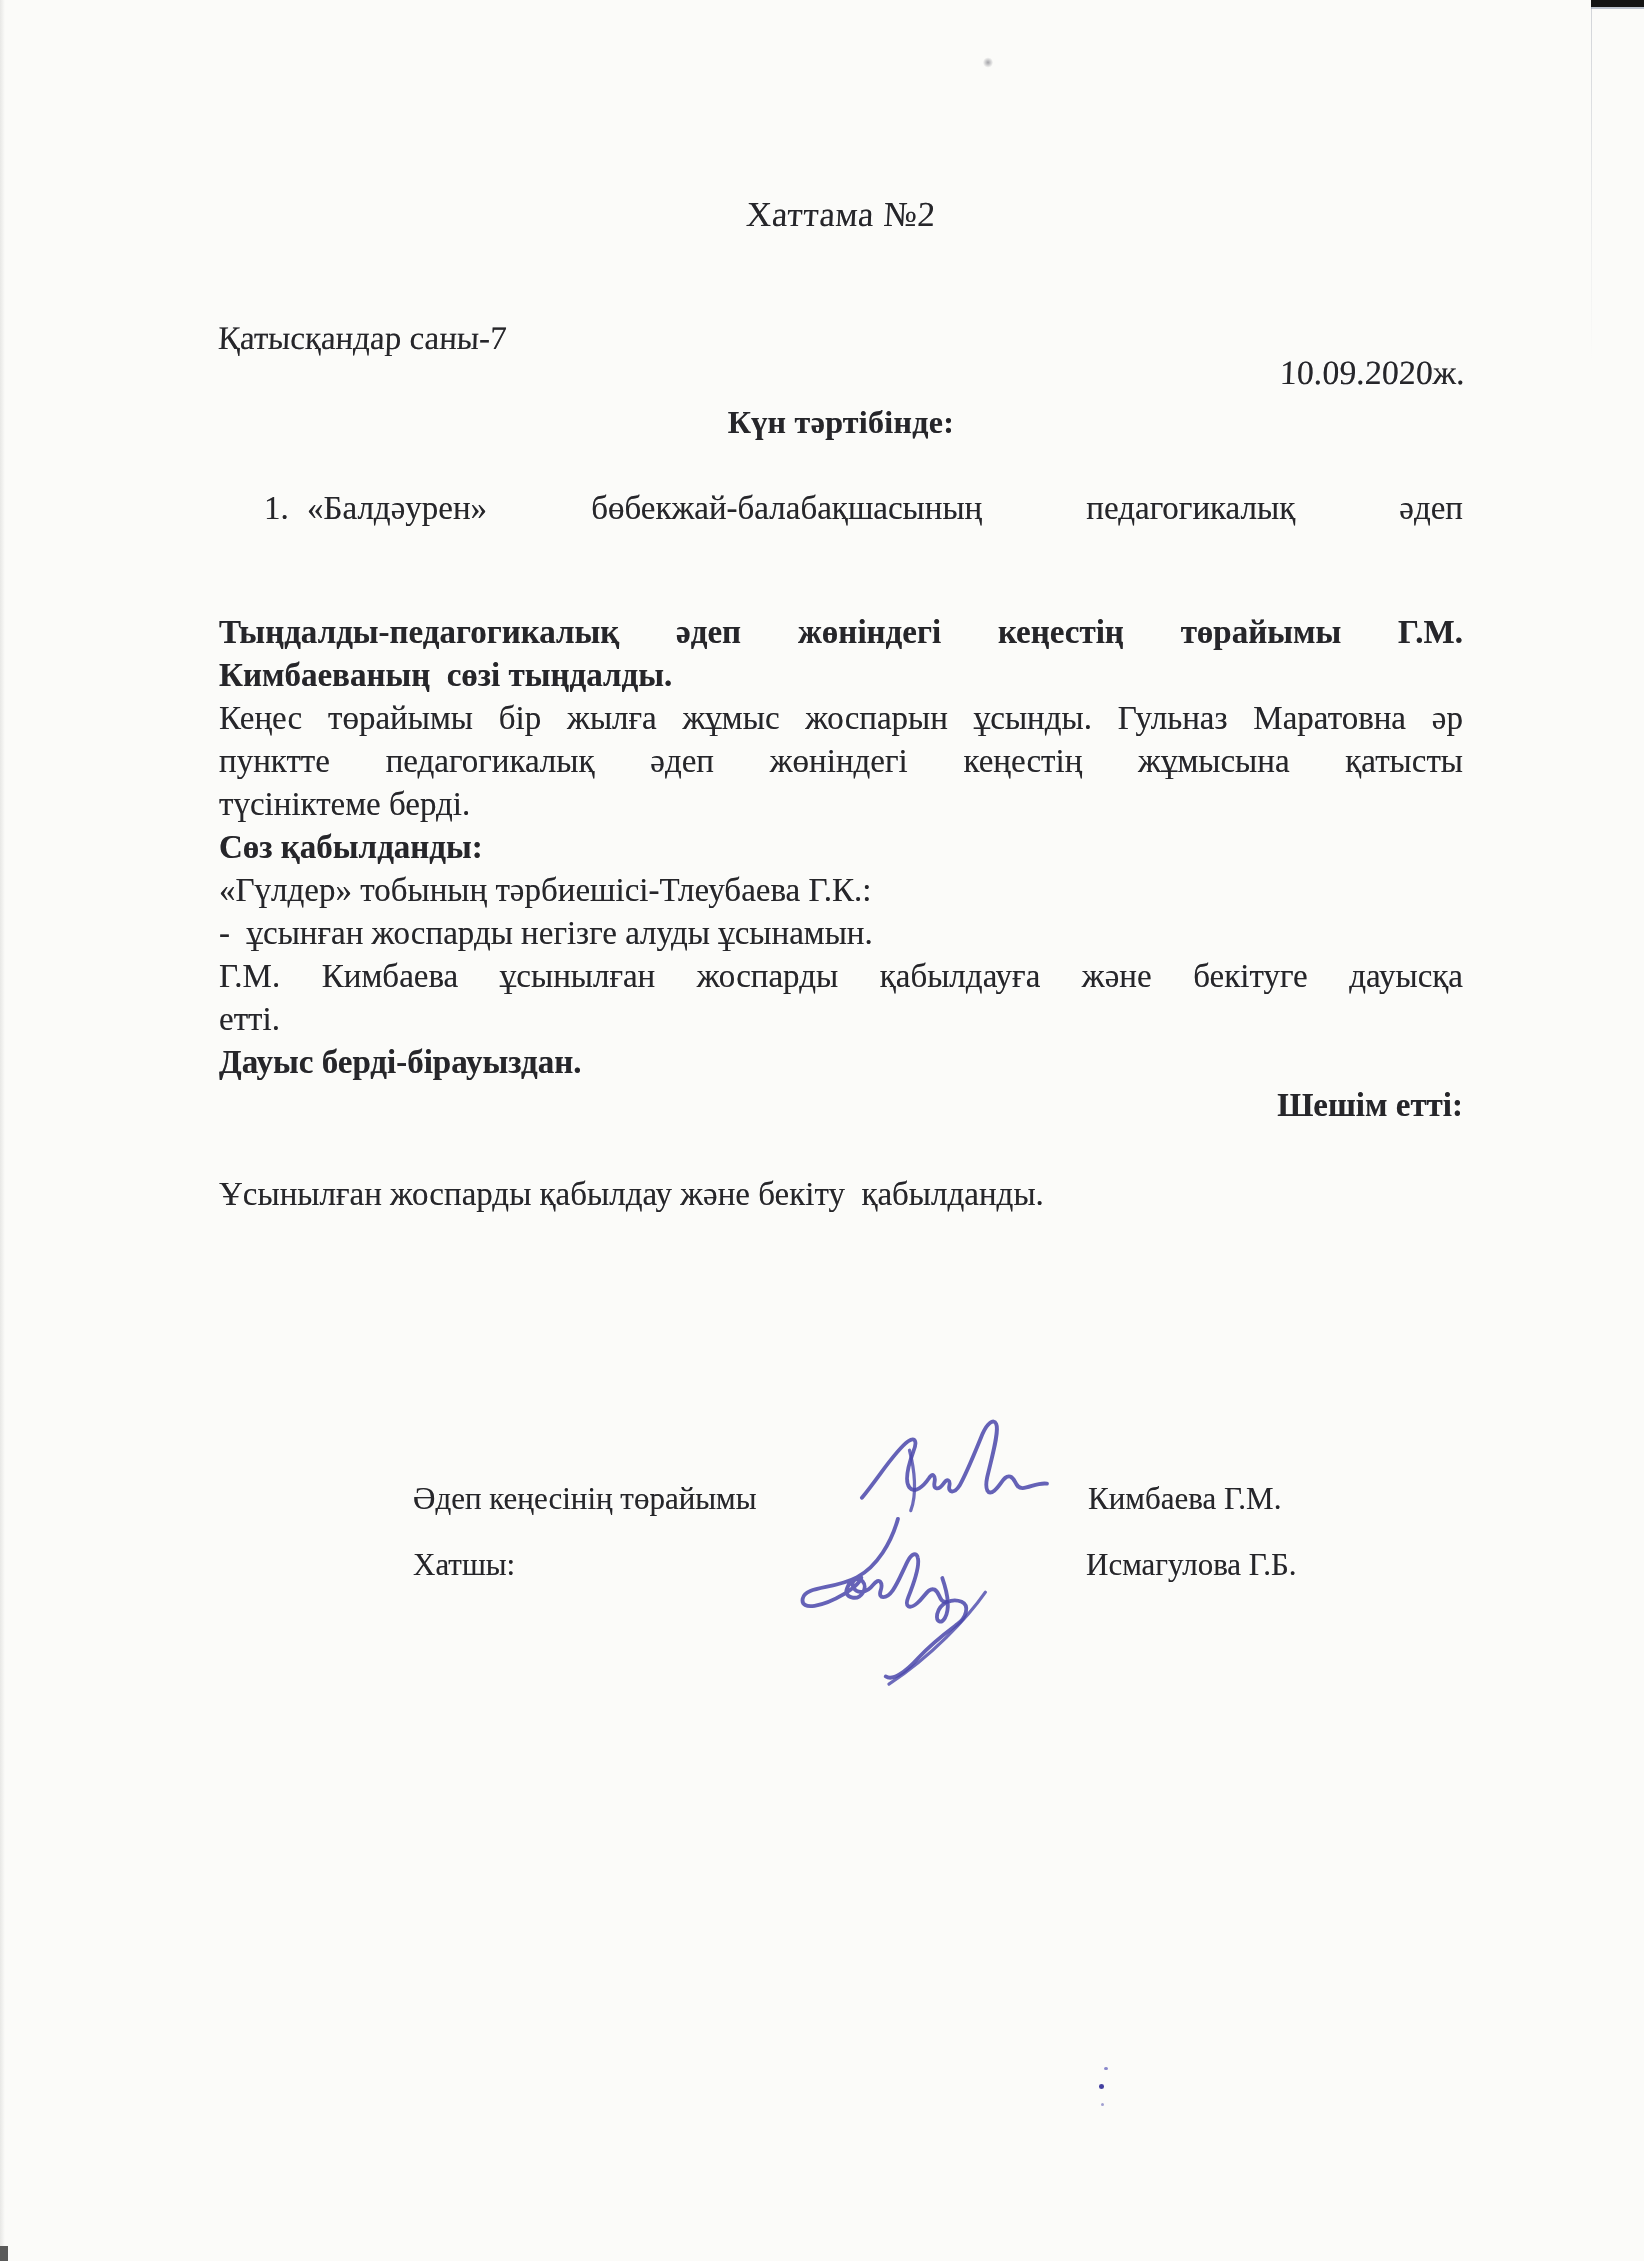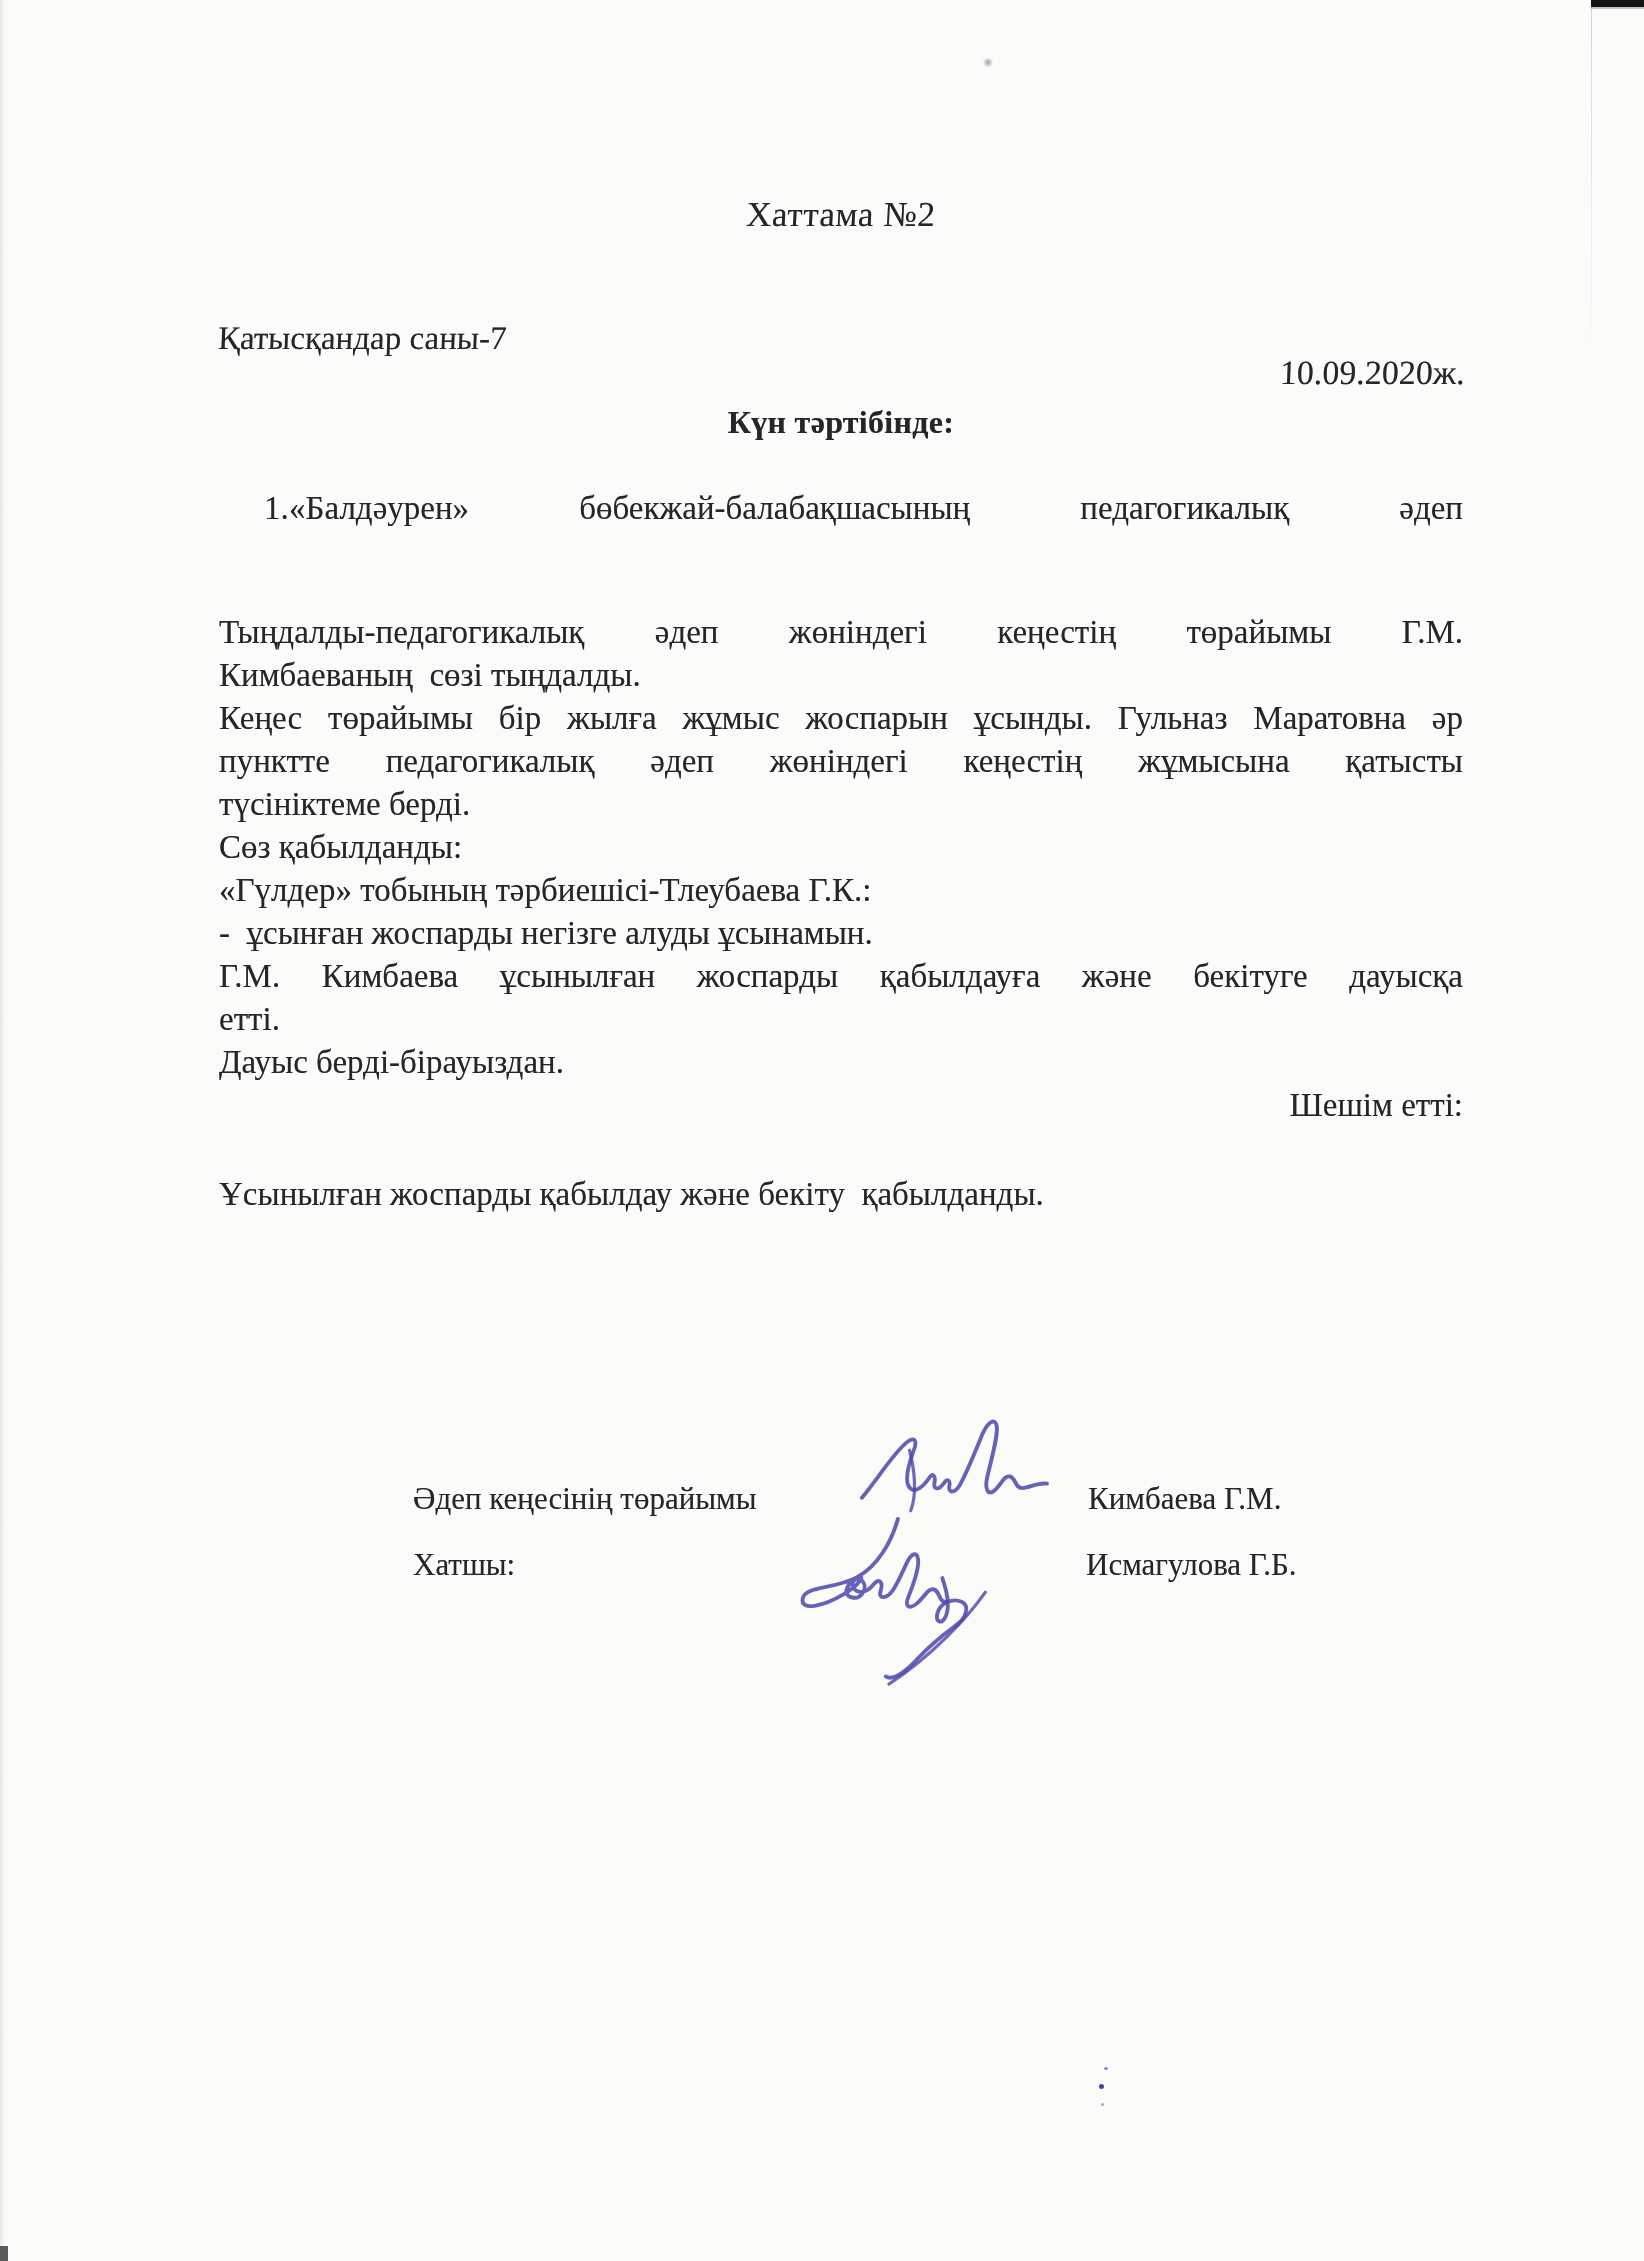--- a/index.html
+++ b/index.html
@@ -20,27 +20,27 @@
     transform:skewX(-3deg);
   }
   .participants{ left:218px;top:320px;font-size:33px; transform:skewX(-2deg); }
   .date{ left:219px;top:354px;width:1246px;text-align:right;font-size:34px; transform:skewX(-2deg); }
   .agenda-heading{
     left:219px;top:404px;width:1244px;text-align:center;
     font-weight:700;font-size:32px;letter-spacing:0.3px;
   }
   .agenda-item{ left:264px;top:485px;width:1199px;font-size:33px; }
   .agenda-num{ position:absolute;left:0;top:0;line-height:47px; }
-  .agenda-lines{ margin-left:25px; }
+  .agenda-lines{ margin-left:43px; }
   .agenda-lines .line{ line-height:47px; white-space:pre-wrap; }
   .stretch{ text-align:justify; text-align-last:justify; }
 
   .body-block{ left:219px;top:611px;width:1244px;font-size:33px; }
   .bline{ line-height:43px; white-space:pre-wrap; }
-  .b{ font-weight:400; }
+  .b{ font-weight:700; }
   .j{ text-align:justify; text-align-last:justify; }
   .c{ text-align:right; }
   .gap{ margin-top:46px; }
 
   .sig-text{ font-size:31px; }
   .sig-label-1{ left:413px;top:1481px; }
   .sig-name-1{ left:1088px;top:1481px; }
   .sig-label-2{ left:413px;top:1547px; }
   .sig-name-2{ left:1086px;top:1547px; }
 

